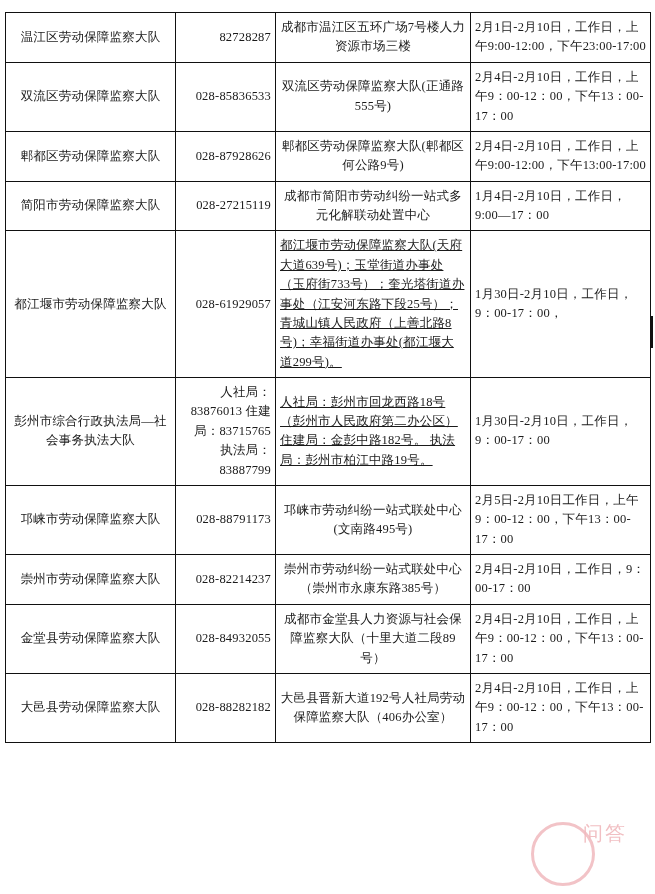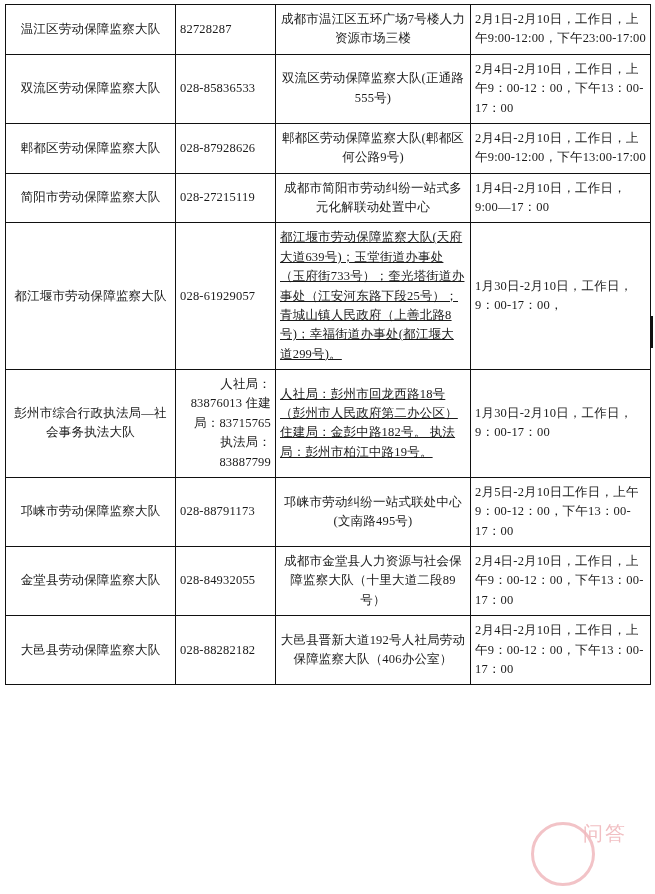--- a/index.html
+++ b/index.html
@@ -16,42 +16,42 @@
   .page {
     position: relative;
     width: 655px;
     min-height: 894px;
     background: #ffffff;
     overflow: hidden;
   }
   table.info-table {
     border-collapse: collapse;
     width: 645px;
-    margin: 4px 5px 0 5px;
+    margin: 12px 5px 0 5px;
     table-layout: fixed;
   }
   table.info-table td {
     border: 1px solid #111111;
     vertical-align: middle;
     padding: 5px 4px;
     font-size: 12.5px;
     line-height: 1.55;
     letter-spacing: 0.2px;
   }
   
   col.c0 { width: 170px; }
   col.c1 { width: 100px; }
   col.c2 { width: 195px; }
   col.c3 { width: 180px; }
 
   td.cell-name {
     text-align: center;
   }
   td.cell-phone {
-    text-align: left;
+    text-align: right;
   }
   td.cell-addr {
     text-align: center;
   }
   td.cell-time {
     text-align: left;
     padding-left: 6px;
   }
   td.addr-left {
     text-align: left;
@@ -150,20 +150,26 @@
         <td class="addr-left">人社局：彭州市回龙西路18号（彭州市人民政府第二办公区）住建局：金彭中路182号。 执法局：彭州市柏江中路19号。</td>
         <td class="cell-time">1月30日-2月10日，工作日，9：00-17：00</td>
       </tr>
       <tr>
         <td class="cell-name">邛崃市劳动保障监察大队</td>
         <td class="cell-phone">028-88791173</td>
         <td class="cell-addr">邛崃市劳动纠纷一站式联处中心(文南路495号)</td>
         <td class="cell-time">2月5日-2月10日工作日，上午9：00-12：00，下午13：00-17：00</td>
       </tr>
       <tr>
+        <td class="cell-name">崇州市劳动保障监察大队</td>
+        <td class="cell-phone">028-82214237</td>
+        <td class="cell-addr">崇州市劳动纠纷一站式联处中心（崇州市永康东路385号）</td>
+        <td class="cell-time">2月4日-2月10日，工作日，9：00-17：00</td>
+      </tr>
+      <tr>
         <td class="cell-name">金堂县劳动保障监察大队</td>
         <td class="cell-phone">028-84932055</td>
         <td class="cell-addr">成都市金堂县人力资源与社会保障监察大队（十里大道二段89号）</td>
         <td class="cell-time">2月4日-2月10日，工作日，上午9：00-12：00，下午13：00-17：00</td>
       </tr>
       <tr>
         <td class="cell-name">大邑县劳动保障监察大队</td>
         <td class="cell-phone">028-88282182</td>
         <td class="cell-addr">大邑县晋新大道192号人社局劳动保障监察大队（406办公室）</td>
         <td class="cell-time">2月4日-2月10日，工作日，上午9：00-12：00，下午13：00-17：00</td>

